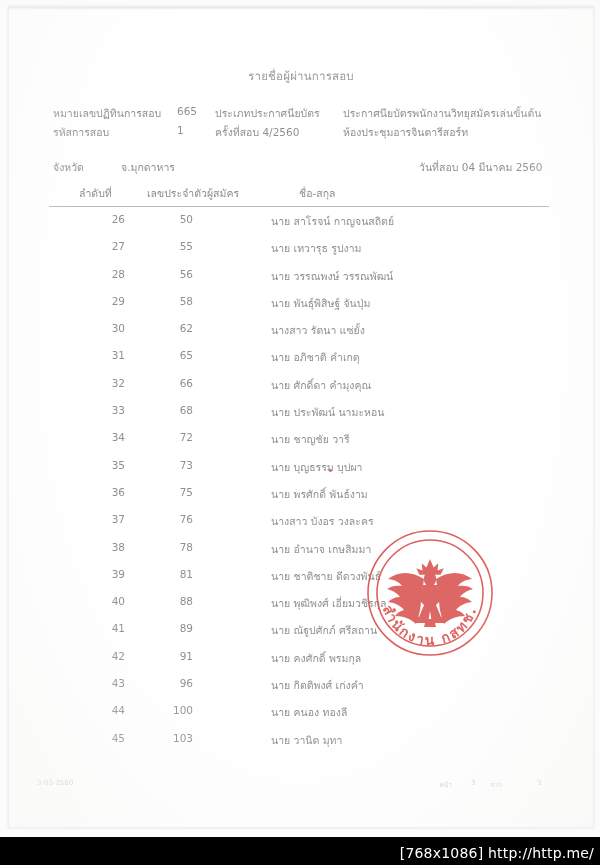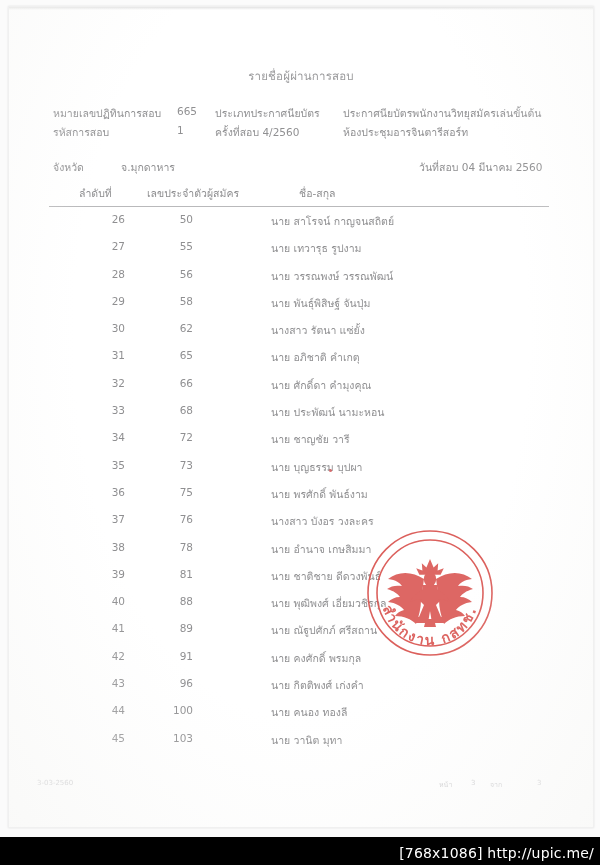--- a/index.html
+++ b/index.html
@@ -376,16 +376,16 @@
         <span class="f-page-lab">หน้า</span>
         <span class="f-page-num">3</span>
         <span class="f-of-lab">จาก</span>
         <span class="f-total-num">3</span>
       </div>
 
     </div>
   </div>
 
   <div class="wm-bar">
-    <span class="wm-text">[768x1086] http://upic.me/</span>
+    <span class="wm-text">[768x1086] http://http.me/</span>
   </div>
 
 </div>
 
 </body></html>

